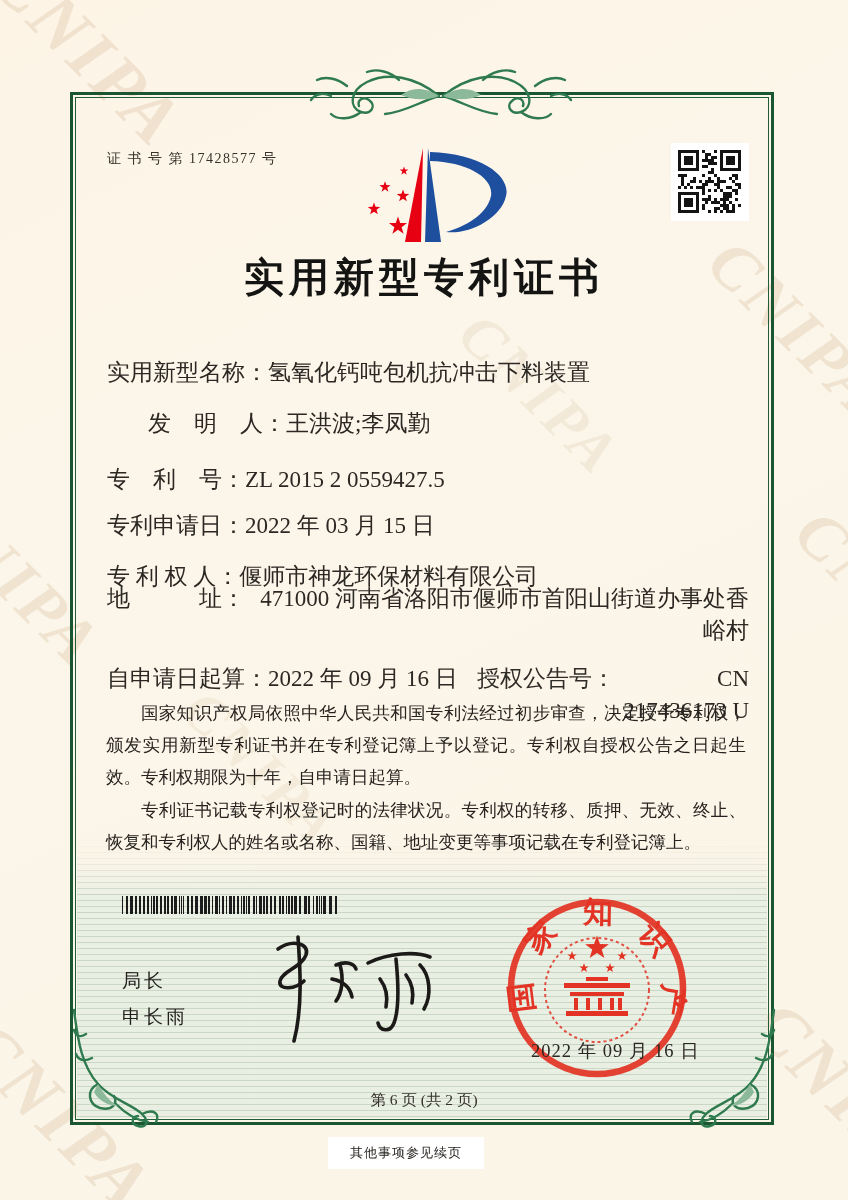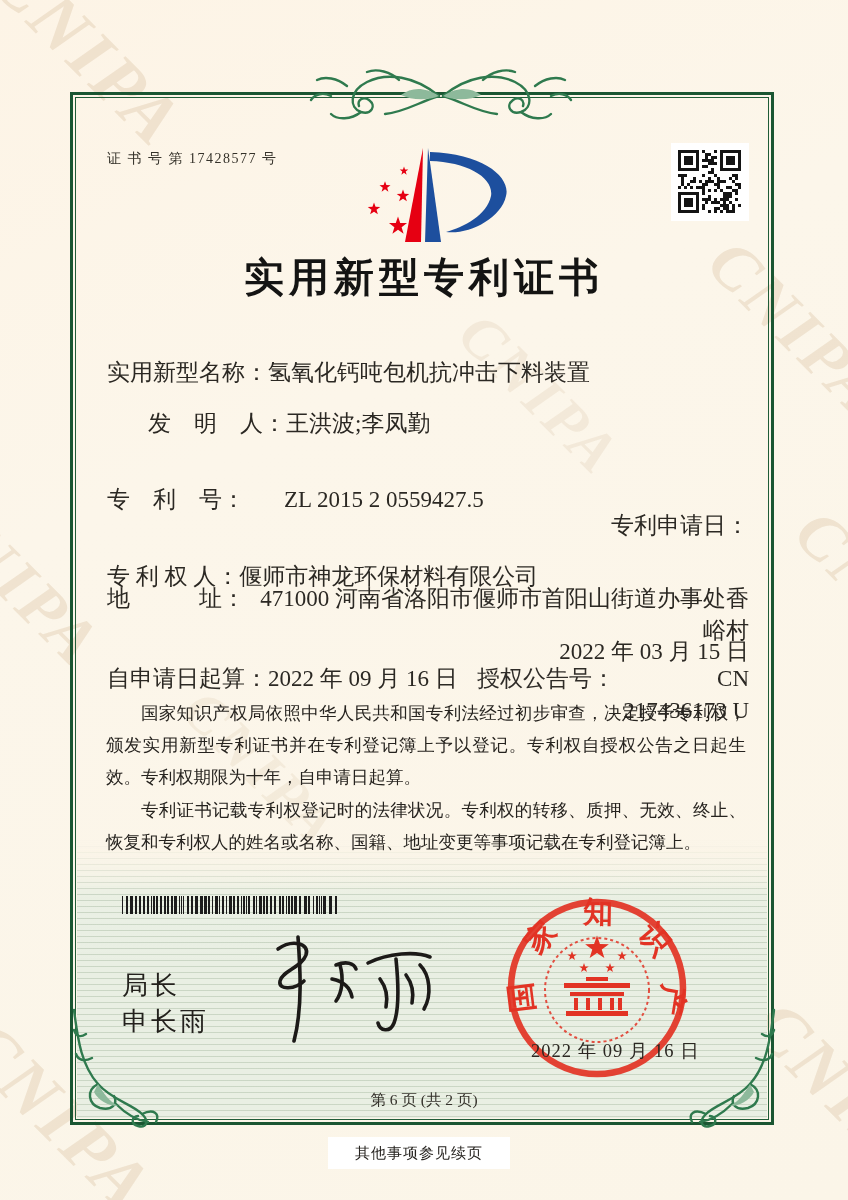--- a/index.html
+++ b/index.html
@@ -51,33 +51,33 @@
   .row .pair2{position:absolute;left:324px;top:0;display:flex;}
   .row .pair2 .lbl2{white-space:pre;margin-right:2px;margin-left:46px;}
   
   .body-text{
     position:absolute;z-index:5;left:106px;top:697px;width:640px;
     font-size:17.5px;line-height:1.84;color:#26231f;text-align:justify;
   }
   .body-text p{margin:0;text-indent:2em;}
   
   .barcode{position:absolute;z-index:5;left:122px;top:896px;width:215px;height:18px;}
-  .commish{position:absolute;z-index:5;left:122px;font-size:26px;color:#23211d;
+  .commish{position:absolute;z-index:5;left:122px;font-size:19px;color:#23211d;
     font-family:"Liberation Sans","DejaVu Sans",sans-serif;letter-spacing:3px;}
   .sig{position:absolute;z-index:6;left:248px;top:935px;}
   .seal{position:absolute;z-index:6;left:502px;top:893px;}
   .seal-date{
     position:absolute;z-index:7;left:531px;top:1038px;font-size:18.5px;
     color:#2b2722;letter-spacing:1px;white-space:nowrap;
   }
   .page-no{position:absolute;z-index:5;left:0;right:0;top:1090px;text-align:center;font-size:15.5px;color:#33302a;}
   .cont-box{
-    position:absolute;z-index:5;left:328px;top:1137px;width:182px;height:32px;
+    position:absolute;z-index:5;left:328px;top:1137px;width:156px;height:32px;
     background:#ffffff;display:flex;align-items:center;justify-content:center;
-    font-size:15px;color:#26231f;letter-spacing:1px;
+    font-size:13px;color:#26231f;letter-spacing:1px;
   }
 </style>
 </head>
 <body>
 
 <div class="page">
 
   <svg width="0" height="0" style="position:absolute" aria-hidden="true">
     <defs>
       <g id="flhalf" fill="none" stroke="#2f7a4e" stroke-width="2.4" stroke-linecap="round">
@@ -269,25 +269,25 @@
   <div class="title">实用新型专利证书</div>
 
   <div class="row" style="top:357px;">
     <span class="lbl">实用新型名称：</span>
     <span class="val">氢氧化钙吨包机抗冲击下料装置</span>
   </div>
   <div class="row" style="top:408px;margin-left:41px;">
     <span class="lbl">发　明　人：</span>
     <span class="val">王洪波;李凤勤</span>
   </div>
-  <div class="row" style="top:484px;gap:39px;">
+  <div class="row" style="top:464px;">
     <span class="lbl">专　利　号：</span>
     <span class="val">ZL 2015 2 0559427.5</span>
   </div>
-  <div class="row" style="top:510px;flex-direction:column;">
+  <div class="row" style="top:510px;">
     <span class="lbl">专利申请日：</span>
     <span class="val">2022 年 03 月 15 日</span>
   </div>
   <div class="row" style="top:561px;">
     <span class="lbl">专 利 权 人：</span>
     <span class="val">偃师市神龙环保材料有限公司</span>
   </div>
   <div class="row" style="top:583px;">
     <span class="lbl">地　　　址：</span>
     <span class="val">471000 河南省洛阳市偃师市首阳山街道办事处香峪村</span>

